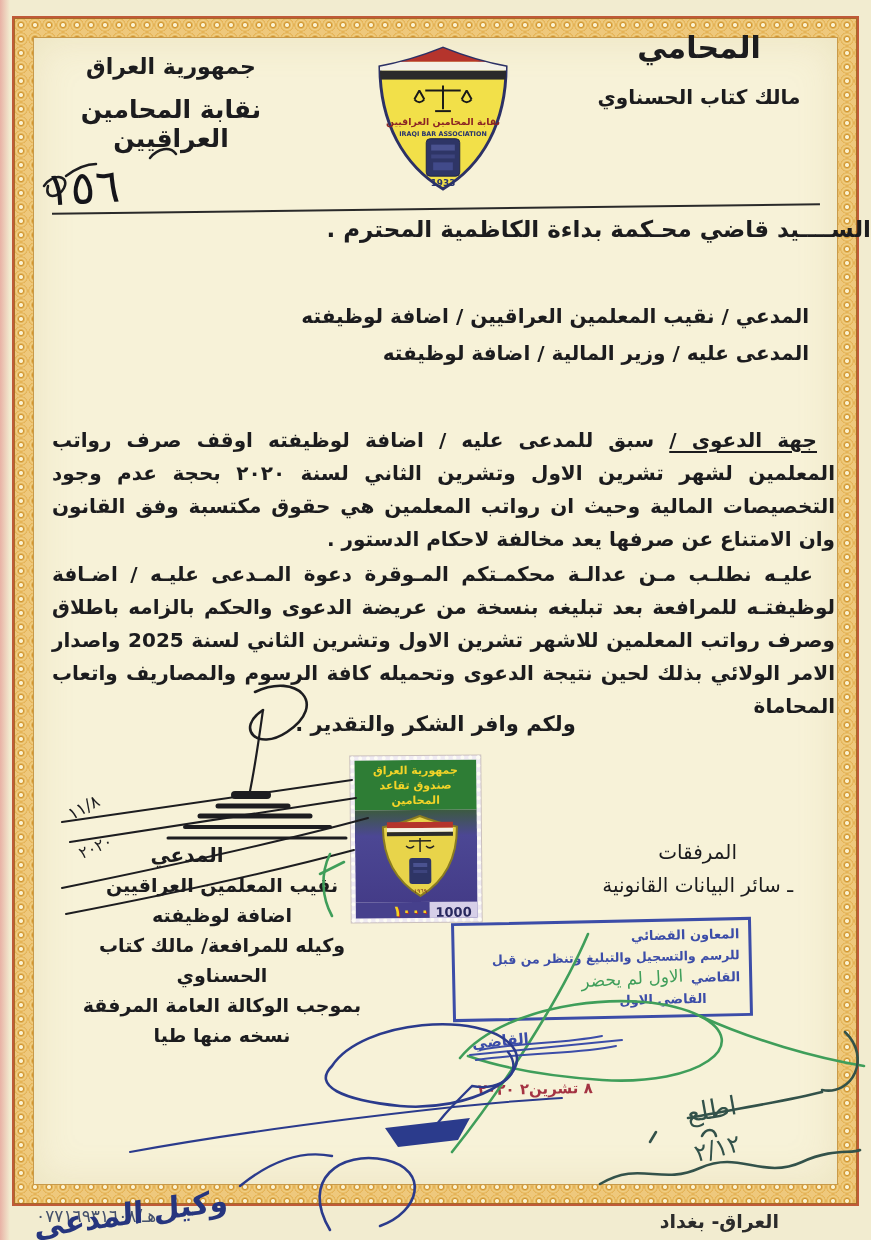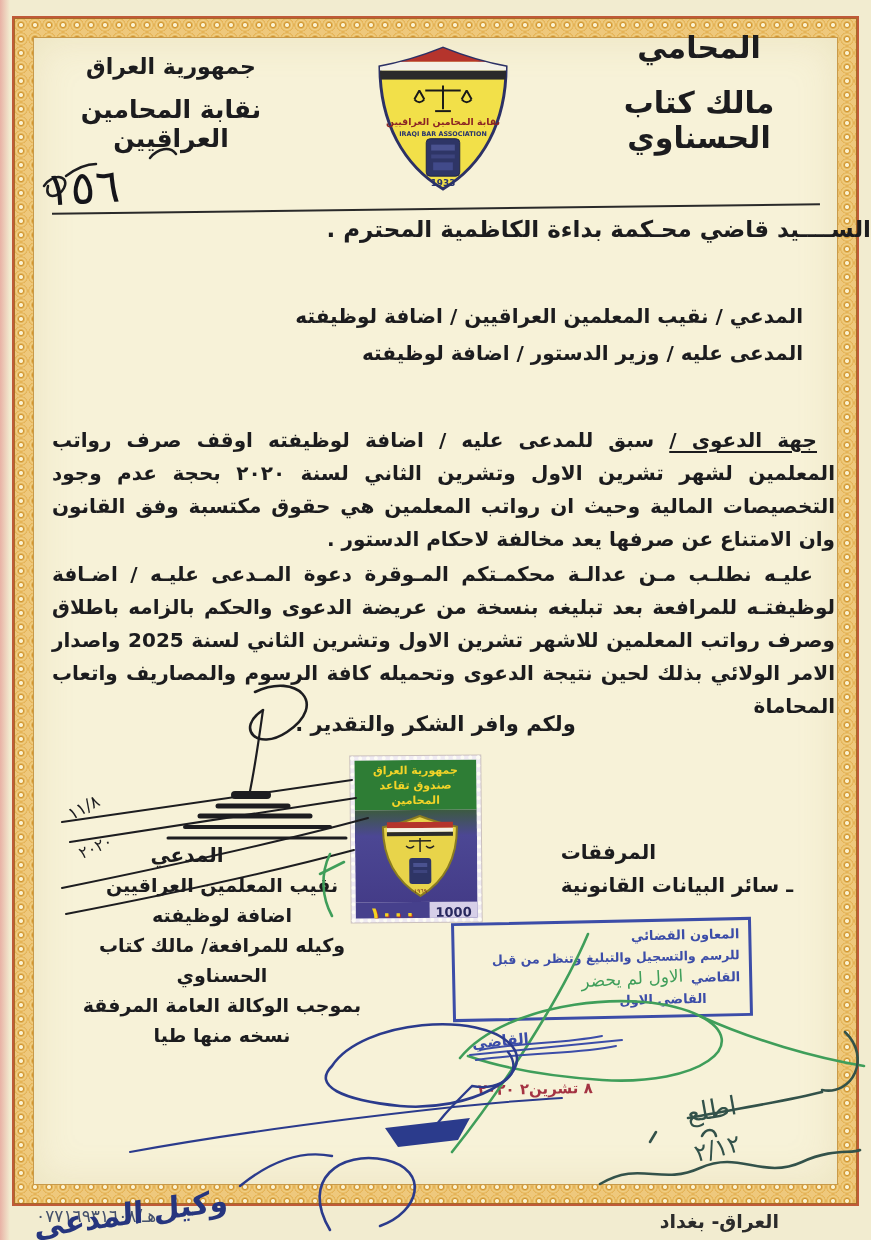--- a/index.html
+++ b/index.html
@@ -25,53 +25,53 @@
   .frame-inner{
     position:absolute; inset:19px;
     background:#f7f2d8;
     border:1px solid #c89a4a;
     box-shadow: inset 0 0 40px rgba(190,160,80,.18);
   }
   .abs{position:absolute;}
   
   .h-right{right:52px; top:30px; width:240px; text-align:center;}
   .h-right .t1{font-size:30px; font-weight:700;}
-  .h-right .t2{font-size:30px; font-weight:700; margin-top:20px;}
+  .h-right .t2{font-size:20px; font-weight:700; margin-top:20px;}
   .h-left{left:56px; top:54px; width:230px; text-align:center;}
   .h-left .t1{font-size:22px; font-weight:700;}
   .h-left .t2{font-size:25px; font-weight:700; margin-top:16px;}
   .divider{left:52px; top:208px; width:768px; border-top:2px solid #2a2a2a; transform:rotate(-0.7deg);}
   .salutation{left:0; right:0; top:216px; font-size:23px; font-weight:700;}
   
-  .parties{right:68px; top:298px; text-align:right; font-size:20px; font-weight:700; line-height:37px;}
+  .parties{right:62px; top:298px; text-align:right; font-size:20px; font-weight:700; line-height:37px;}
   
   .para{right:36px; left:52px; font-size:20px; font-weight:700; line-height:33px;
         text-align:justify; direction:rtl;}
   .p1{top:424px; text-indent:18px;}
   .p2{top:558px; text-indent:22px;}
   .subject{ text-decoration:underline; text-underline-offset:4px;}
   .closing{left:0; right:0; top:712px; text-align:center; font-size:21px; font-weight:700;}
   
   .sigblock{left:62px; top:840px; width:320px; text-align:center; font-size:19px; font-weight:700; line-height:30px;}
   .sigblock .role{font-size:20px; padding-right:70px;}
   
-  .attach{right:78px; top:836px; text-align:left; font-size:20px; font-weight:700; line-height:33px;}
+  .attach{right:78px; top:836px; text-align:center; font-size:20px; font-weight:400; line-height:33px;}
   
   .stamp{left:351px; top:756px; width:122px; height:158px;
     background:#efeaf2; border:4px dotted #fdfcf4; box-shadow:0 0 0 1px rgba(120,100,140,.35);
     transform:rotate(-.5deg); overflow:hidden;}
   .stamp .band{background:#2e7d35; color:#f3d428; text-align:center; font-weight:700;
     font-size:11px; line-height:15px; padding:3px 1px 2px;}
   .stamp .body{position:relative; height:92px;
     background:linear-gradient(180deg,#3c5a40 0%, #4c4794 28%, #443c88 100%);}
   .stamp .foot{display:flex; height:36px; background:#46408c;}
   .stamp .foot .en{background:#d6cfe8; color:#28285e; font-weight:700; font-size:13px;
     line-height:15px; padding:3px 6px 0; text-align:left; direction:ltr;}
   .stamp .foot .ar{flex:1; text-align:center; color:#f5d320; font-weight:700;}
-  .stamp .foot .ar .v{font-size:19px; text-shadow:1px 1px 0 #b03030; letter-spacing:2px;}
+  .stamp .foot .ar .v{font-size:15px; text-shadow:1px 1px 0 #b03030; letter-spacing:2px;text-align:right;}
   .stamp .foot .ar .c{font-size:10px; color:#e0502f; line-height:10px;}
   
   .court{left:452px; top:920px; width:276px; border:3px solid #3c4da8; color:#3c4da8;
     transform:rotate(-1.2deg); padding:6px 9px 8px; background:rgba(255,255,255,0.0);}
   .court .c1{text-align:right; font-size:13px; font-weight:700;}
   .court .c2{text-align:right; font-size:12.5px; font-weight:700; margin-top:6px;}
   .court .c3{display:flex; align-items:center; gap:8px; margin-top:4px; font-size:13px; font-weight:700;}
   .court .hand{color:#3f9e5a; font-size:17px; font-weight:400; transform:rotate(-2deg); white-space:nowrap;}
   .court .c4{text-align:right; font-size:13px; font-weight:700; margin-top:4px; padding-right:34px;}
   .judgeword{left:472px; top:1032px; color:#3c4da8; font-size:15px; font-weight:700; transform:rotate(-5deg);}
@@ -129,21 +129,21 @@
     </g>
     <text x="70" y="144" text-anchor="middle" font-size="9" font-weight="700" fill="#27336e">1933</text>
   </svg>
 
   <div class="abs divider"></div>
 
   <div class="abs salutation">الســــيد قاضي محـكمة بداءة الكاظمية المحترم .</div>
 
   <div class="abs parties">
     <div>المدعي / نقيب المعلمين العراقيين / اضافة لوظيفته</div>
-    <div>المدعى عليه / وزير الدستور / اضافة لوظيفته</div>
+    <div>المدعى عليه / وزير المالية / اضافة لوظيفته</div>
   </div>
 
   <div class="abs para p1">
     <span class="subject">جهة الدعوى /</span><span> سبق للمدعى عليه / اضافة لوظيفته اوقف صرف رواتب المعلمين لشهر تشرين الاول وتشرين الثاني لسنة ٢٠٢٠ بحجة عدم وجود التخصيصات المالية وحيث ان رواتب المعلمين هي حقوق مكتسبة وفق القانون وان الامتناع عن صرفها يعد مخالفة لاحكام الدستور .</span>
   </div>
 
   <div class="abs para p2">عليـه نطلـب مـن عدالـة محكمـتكم المـوقرة دعوة المـدعى عليـه / اضـافة لوظيفتـه للمرافعة بعد تبليغه بنسخة من عريضة الدعوى والحكم بالزامه باطلاق وصرف رواتب المعلمين للاشهر تشرين الاول وتشرين الثاني لسنة 2025  واصدار الامر الولائي بذلك لحين نتيجة الدعوى وتحميله كافة الرسوم والمصاريف واتعاب المحاماة</div>
 
   <div class="abs closing">ولكم وافر الشكر والتقدير .</div>
 

